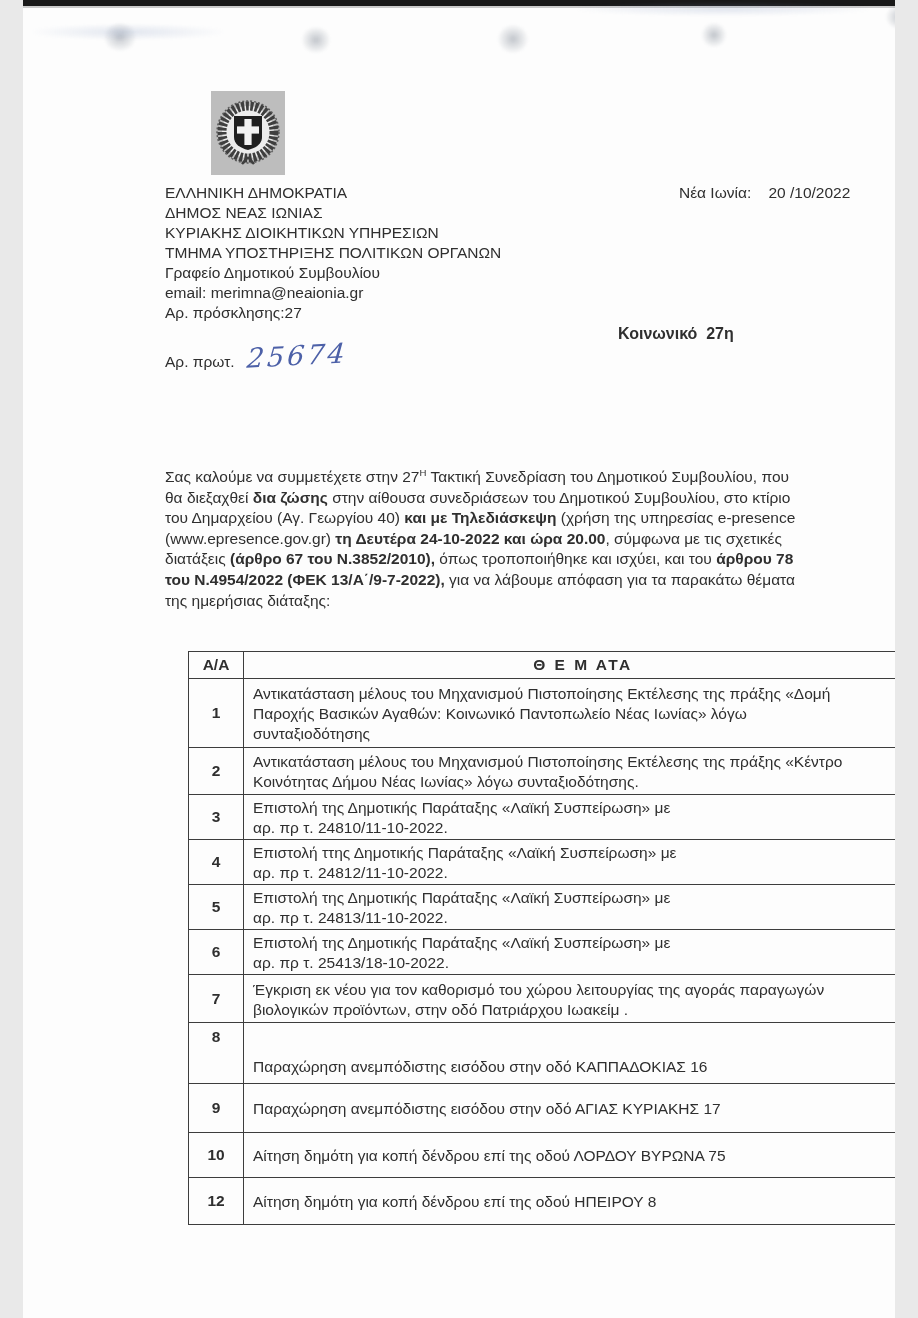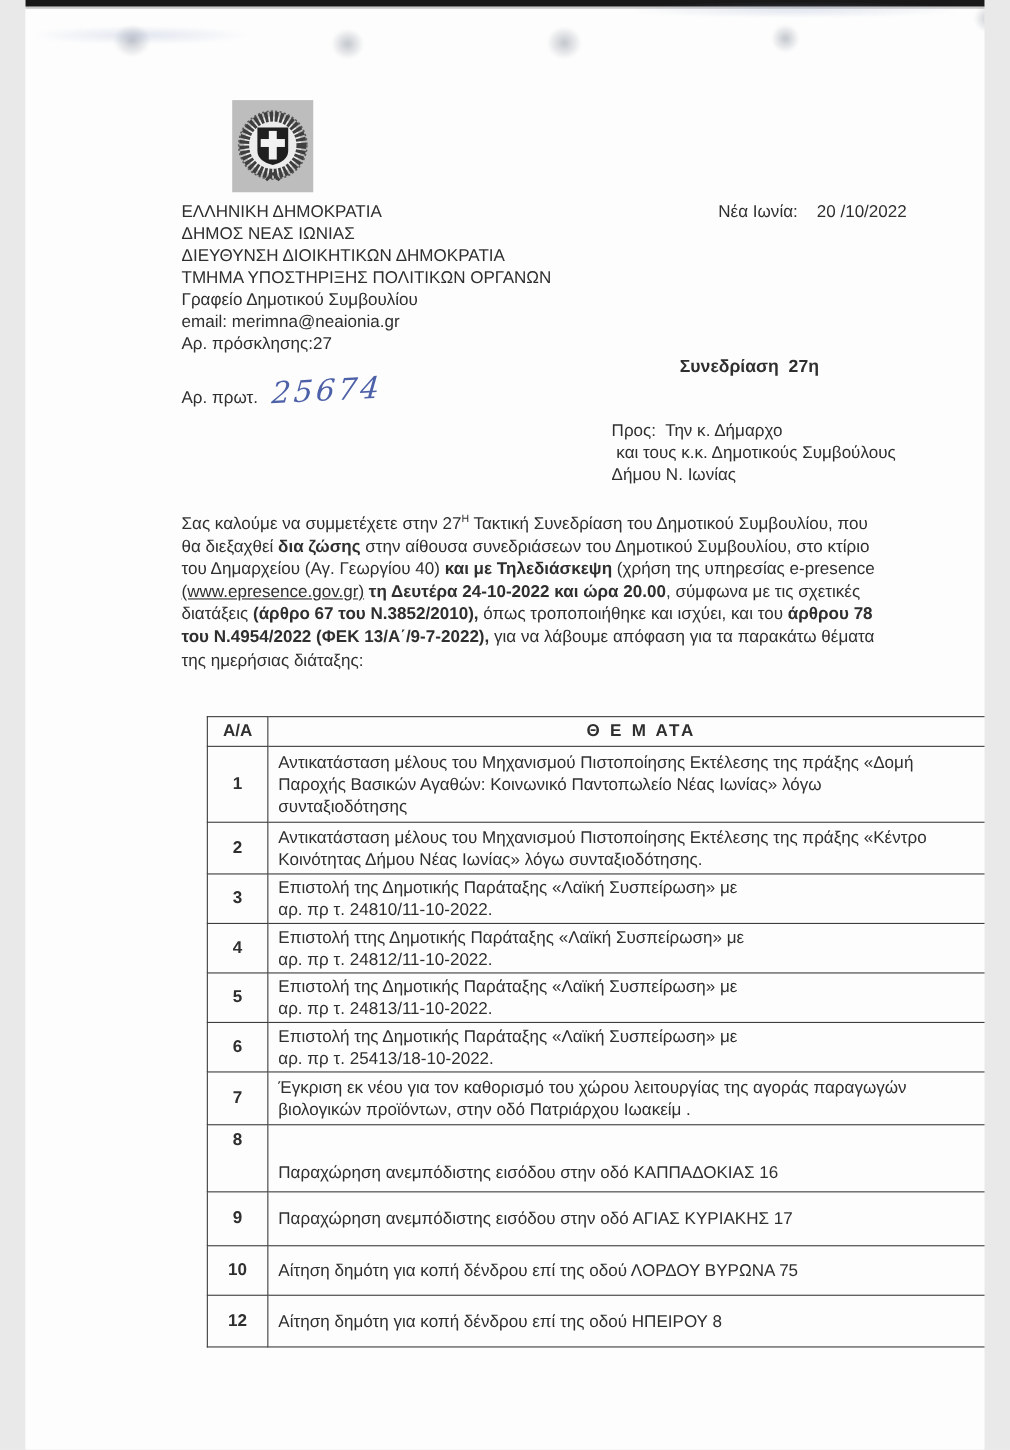--- a/index.html
+++ b/index.html
@@ -25,31 +25,31 @@
   .org-block{position:absolute;left:142px;top:183px;font-size:15.5px;line-height:20px;}
   .org-line{white-space:pre;}
   .protocol-line{position:absolute;left:142px;top:342px;font-size:15.5px;}
   .handwriting{
     display:inline-block;margin-left:12px;position:relative;top:-2px;
     font-family:"DejaVu Serif", serif;font-style:italic;
     font-size:27px;letter-spacing:3px;color:var(--hand,#4d61a8);
     transform:rotate(-3deg) skewX(-8deg);
   }
   
-  .place-date{position:absolute;left:630px;top:184px;font-size:15.5px;white-space:pre;}
+  .place-date{position:absolute;left:656px;top:184px;font-size:15.5px;white-space:pre;}
   .session-title{position:absolute;left:595px;top:325px;font-size:16px;font-weight:bold;white-space:pre;}
   .recipient-block{position:absolute;left:533px;top:382px;font-size:15.5px;line-height:20px;}
   .recipient-line{white-space:pre;}
   
   .body-par{
     position:absolute;left:142px;top:467px;width:780px;margin:0;
     font-size:15.5px;line-height:20.6px;
   }
   .body-par .bold{font-weight:bold;}
-  .body-par .underline{text-decoration:underline;}
+  .body-par .underline{}
   .body-par sup{font-size:62%;line-height:0;}
   
   table.agenda{
     position:absolute;left:125px;top:651px;width:735px;
     border-collapse:collapse;table-layout:fixed;
     font-size:15.5px;line-height:20px;color:var(--ink,#2f2f2f);margin-left:40px;
   }
   table.agenda th, table.agenda td{border:1px solid #3d3d3d;}
   table.agenda{border:1.5px solid #353535;}
   th.cell-num, td.cell-num{width:50px;text-align:center;font-weight:bold;padding:1px 2px;}
@@ -96,38 +96,33 @@
       <path d="M23 25 h28 v21 c0 7 -6 11 -14 13 c-8 -2 -14 -6 -14 -13 z" fill="#1f1f1f"></path>
       <rect x="33.4" y="28" width="7.2" height="26" fill="#f2f2f2"></rect>
       <rect x="26" y="35.4" width="22" height="7.2" fill="#f2f2f2"></rect>
       <path d="M31 73 l6 -7 M43 73 l-6 -7" stroke="#3f3f3f" stroke-width="2.6" fill="none"></path>
     </svg>
   </div>
 
   <div class="org-block" id="org-block">
       <div class="org-line">ΕΛΛΗΝΙΚΗ ΔΗΜΟΚΡΑΤΙΑ</div>
       <div class="org-line">ΔΗΜΟΣ ΝΕΑΣ ΙΩΝΙΑΣ</div>
-      <div class="org-line">ΔΙΕΥΘΥΝΣΗ ΔΙΟΙΚΗΤΙΚΩΝ ΔΗΜΟΚΡΑΤΙΑ</div>
+      <div class="org-line">ΚΥΡΙΑΚΗΣ ΔΙΟΙΚΗΤΙΚΩΝ ΥΠΗΡΕΣΙΩΝ</div>
       <div class="org-line">ΤΜΗΜΑ ΥΠΟΣΤΗΡΙΞΗΣ ΠΟΛΙΤΙΚΩΝ ΟΡΓΑΝΩΝ</div>
       <div class="org-line">Γραφείο Δημοτικού Συμβουλίου</div>
       <div class="org-line">email: merimna@neaionia.gr</div>
       <div class="org-line">Αρ. πρόσκλησης:27</div>
     </div>
 
   <div class="protocol-line">
     <span>Αρ. πρωτ.</span><span class="handwriting">25674</span>
   </div>
 
   <div class="place-date">Νέα Ιωνία:    20 /10/2022</div>
-  <div class="session-title">Συνεδρίαση  27η</div>
-  <div class="recipient-block" id="recipient-block">
-      <div class="recipient-line">Προς:  Την κ. Δήμαρχο</div>
-      <div class="recipient-line"> και τους κ.κ. Δημοτικούς Συμβούλους</div>
-      <div class="recipient-line">Δήμου Ν. Ιωνίας</div>
-    </div>
+  <div class="session-title">Κοινωνικό  27η</div>
 
   <p class="body-par" id="body-par"><span>Σας καλούμε να συμμετέχετε στην 27</span><sup>Η</sup><span> Τακτική Συνεδρίαση του Δημοτικού Συμβουλίου, που</span><br><span>θα διεξαχθεί </span><span class="bold">δια ζώσης</span><span>  στην αίθουσα συνεδριάσεων του Δημοτικού Συμβουλίου, στο κτίριο</span><br><span>του Δημαρχείου (Αγ. Γεωργίου 40) </span><span class="bold">και με Τηλεδιάσκεψη</span><span> (χρήση της υπηρεσίας e-presence</span><br><span class="underline">(www.epresence.gov.gr)</span><span> </span><span class="bold">τη Δευτέρα 24-10-2022 και ώρα 20.00</span><span>, σύμφωνα με τις σχετικές</span><br><span>διατάξεις </span><span class="bold">(άρθρο 67 του Ν.3852/2010),</span><span> όπως τροποποιήθηκε και ισχύει, και του </span><span class="bold">άρθρου 78</span><br><span class="bold">του Ν.4954/2022 (ΦΕΚ 13/Α΄/9-7-2022),</span><span>  για να λάβουμε απόφαση για τα παρακάτω θέματα</span><br><span>της ημερήσιας διάταξης:</span></p>
 
   <table class="agenda">
     <thead>
       <tr>
         <th class="cell-num">Α/Α</th>
         <th class="cell-topics">Θ Ε Μ ΑΤΑ</th>
       </tr>
     </thead>

